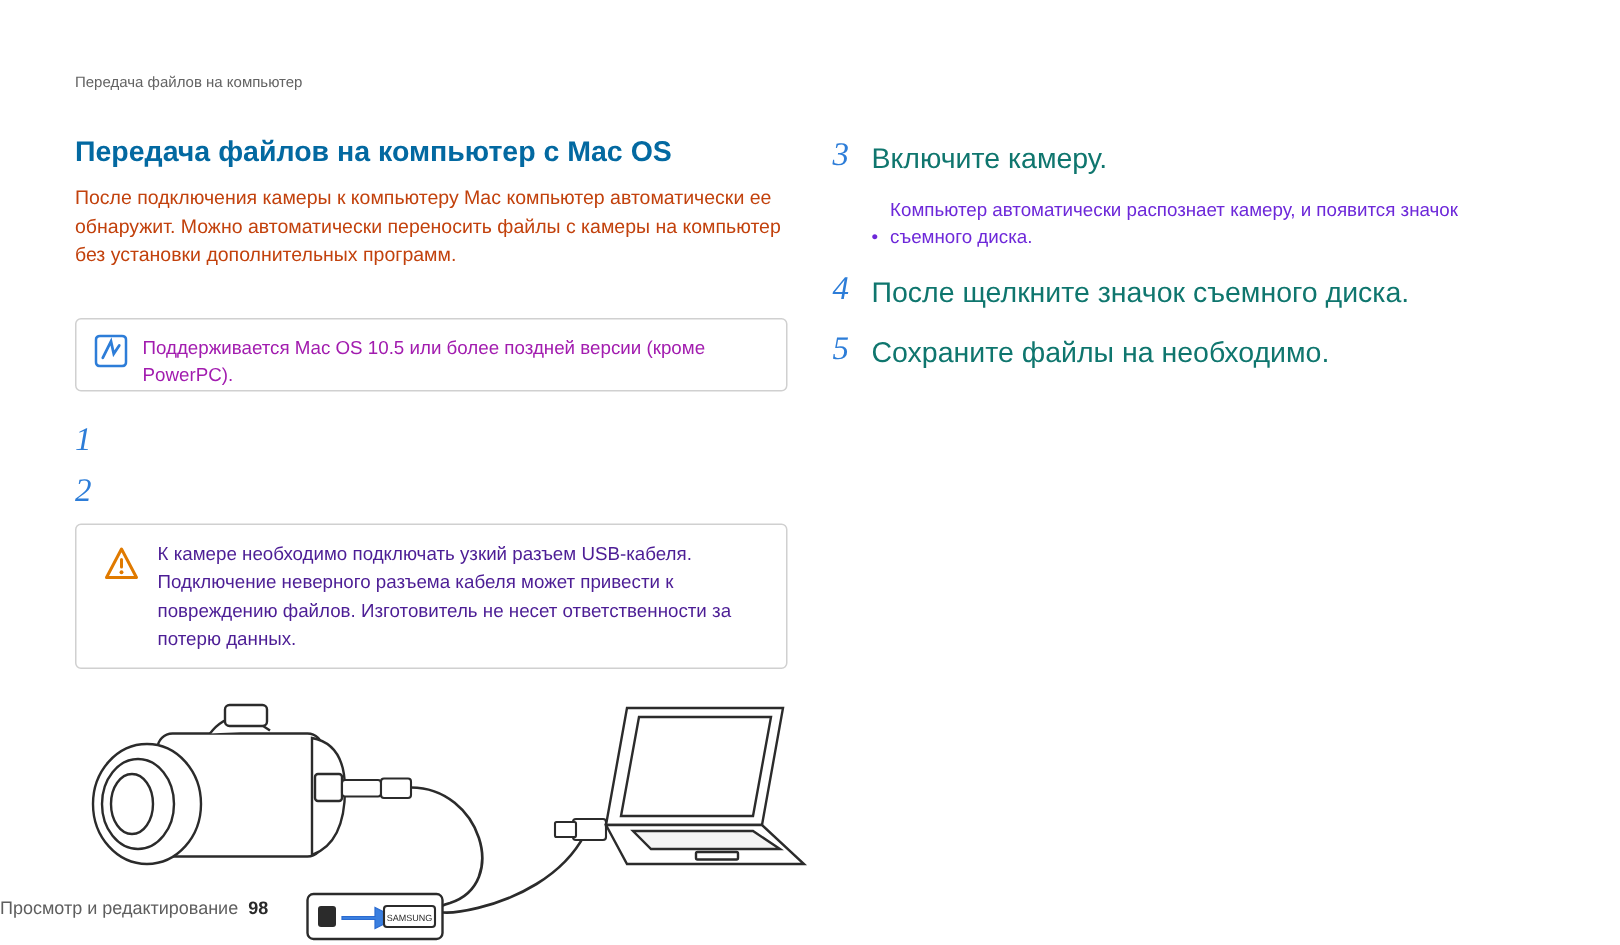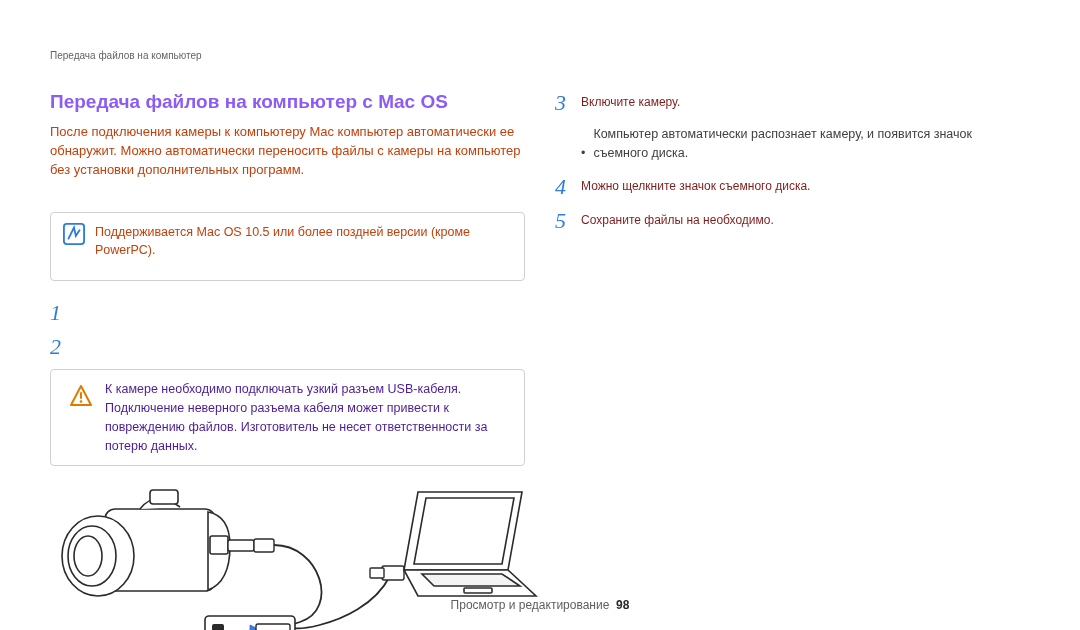--- a/index.html
+++ b/index.html
@@ -20,38 +20,38 @@
   }
   .columns {
     display: flex;
     gap: 30px;
   }
   .col {
     flex: 1;
     min-width: 0;
   }
   h2.section-title {
-    color: #8b5cf6;
+    color: #0369a1;
     font-size: 19px;
     font-weight: 700;
     margin-bottom: 10px;
   }
   .intro {
     font-size: 13px;
     color: #c2410c;
     line-height: 1.45;
     margin-bottom: 32px;
   }
   .note-box {
     border: 1px solid #d0d0d0;
     border-radius: 4px;
-    padding: 10px 14px 20px 44px;
+    padding: 10px 14px 0 44px;
     position: relative;
     font-size: 12.5px;
-    color: #c2410c;
+    color: #a21caf;
     line-height: 1.5;
     margin-bottom: 20px;
   }
   .note-box .box-icon {
     position: absolute;
     left: 12px;
     top: 10px;
     width: 22px;
     height: 22px;
   }
@@ -80,48 +80,48 @@
   .step-num {
     font-family: Georgia, 'Times New Roman', serif;
     font-style: italic;
     font-size: 22px;
     color: #2d7dd8;
     width: 26px;
     flex-shrink: 0;
     line-height: 1.1;
   }
   .step-text {
-    font-size: 12px;
-    color: #7f1d1d;
+    font-size: 19px;
+    color: #0f766e;
     padding-top: 3px;
     line-height: 1.4;
   }
   .sub-bullet {
     display: flex;
     align-items: flex-end;
     margin: 4px 0 12px 26px;
     font-size: 12.5px;
-    color: #404040;
+    color: #6d28d9;
     line-height: 1.5;
   }
   .sub-bullet::before {
     content: "•";
     margin-right: 8px;
     flex-shrink: 0;
   }
   .illustration {
     max-width: 490px;
     margin-top: 4px;
   }
   .footer {
     position: absolute;
     bottom: 18px;
     left: 0;
     right: 0;
-    text-align: center;
+    text-align: left;
     font-size: 12px;
     color: #5e5e5e;
   }
   .footer .page-num {
     font-weight: 700;
     color: #2a2a2a;
   }
 </style>
 </head>
 <body>
@@ -220,21 +220,21 @@
     <div class="step">
       <span class="step-num">3</span>
       <span class="step-text">Включите камеру.</span>
     </div>
     <div class="sub-bullet">
       <span>Компьютер автоматически распознает камеру, и появится значок съемного диска.</span>
     </div>
 
     <div class="step">
       <span class="step-num">4</span>
-      <span class="step-text">Можно щелкните значок съемного диска.</span>
+      <span class="step-text">После щелкните значок съемного диска.</span>
     </div>
 
     <div class="step">
       <span class="step-num">5</span>
       <span class="step-text">Сохраните файлы на необходимо.</span>
     </div>
   </div>
 </div>
 
 <div class="footer">

